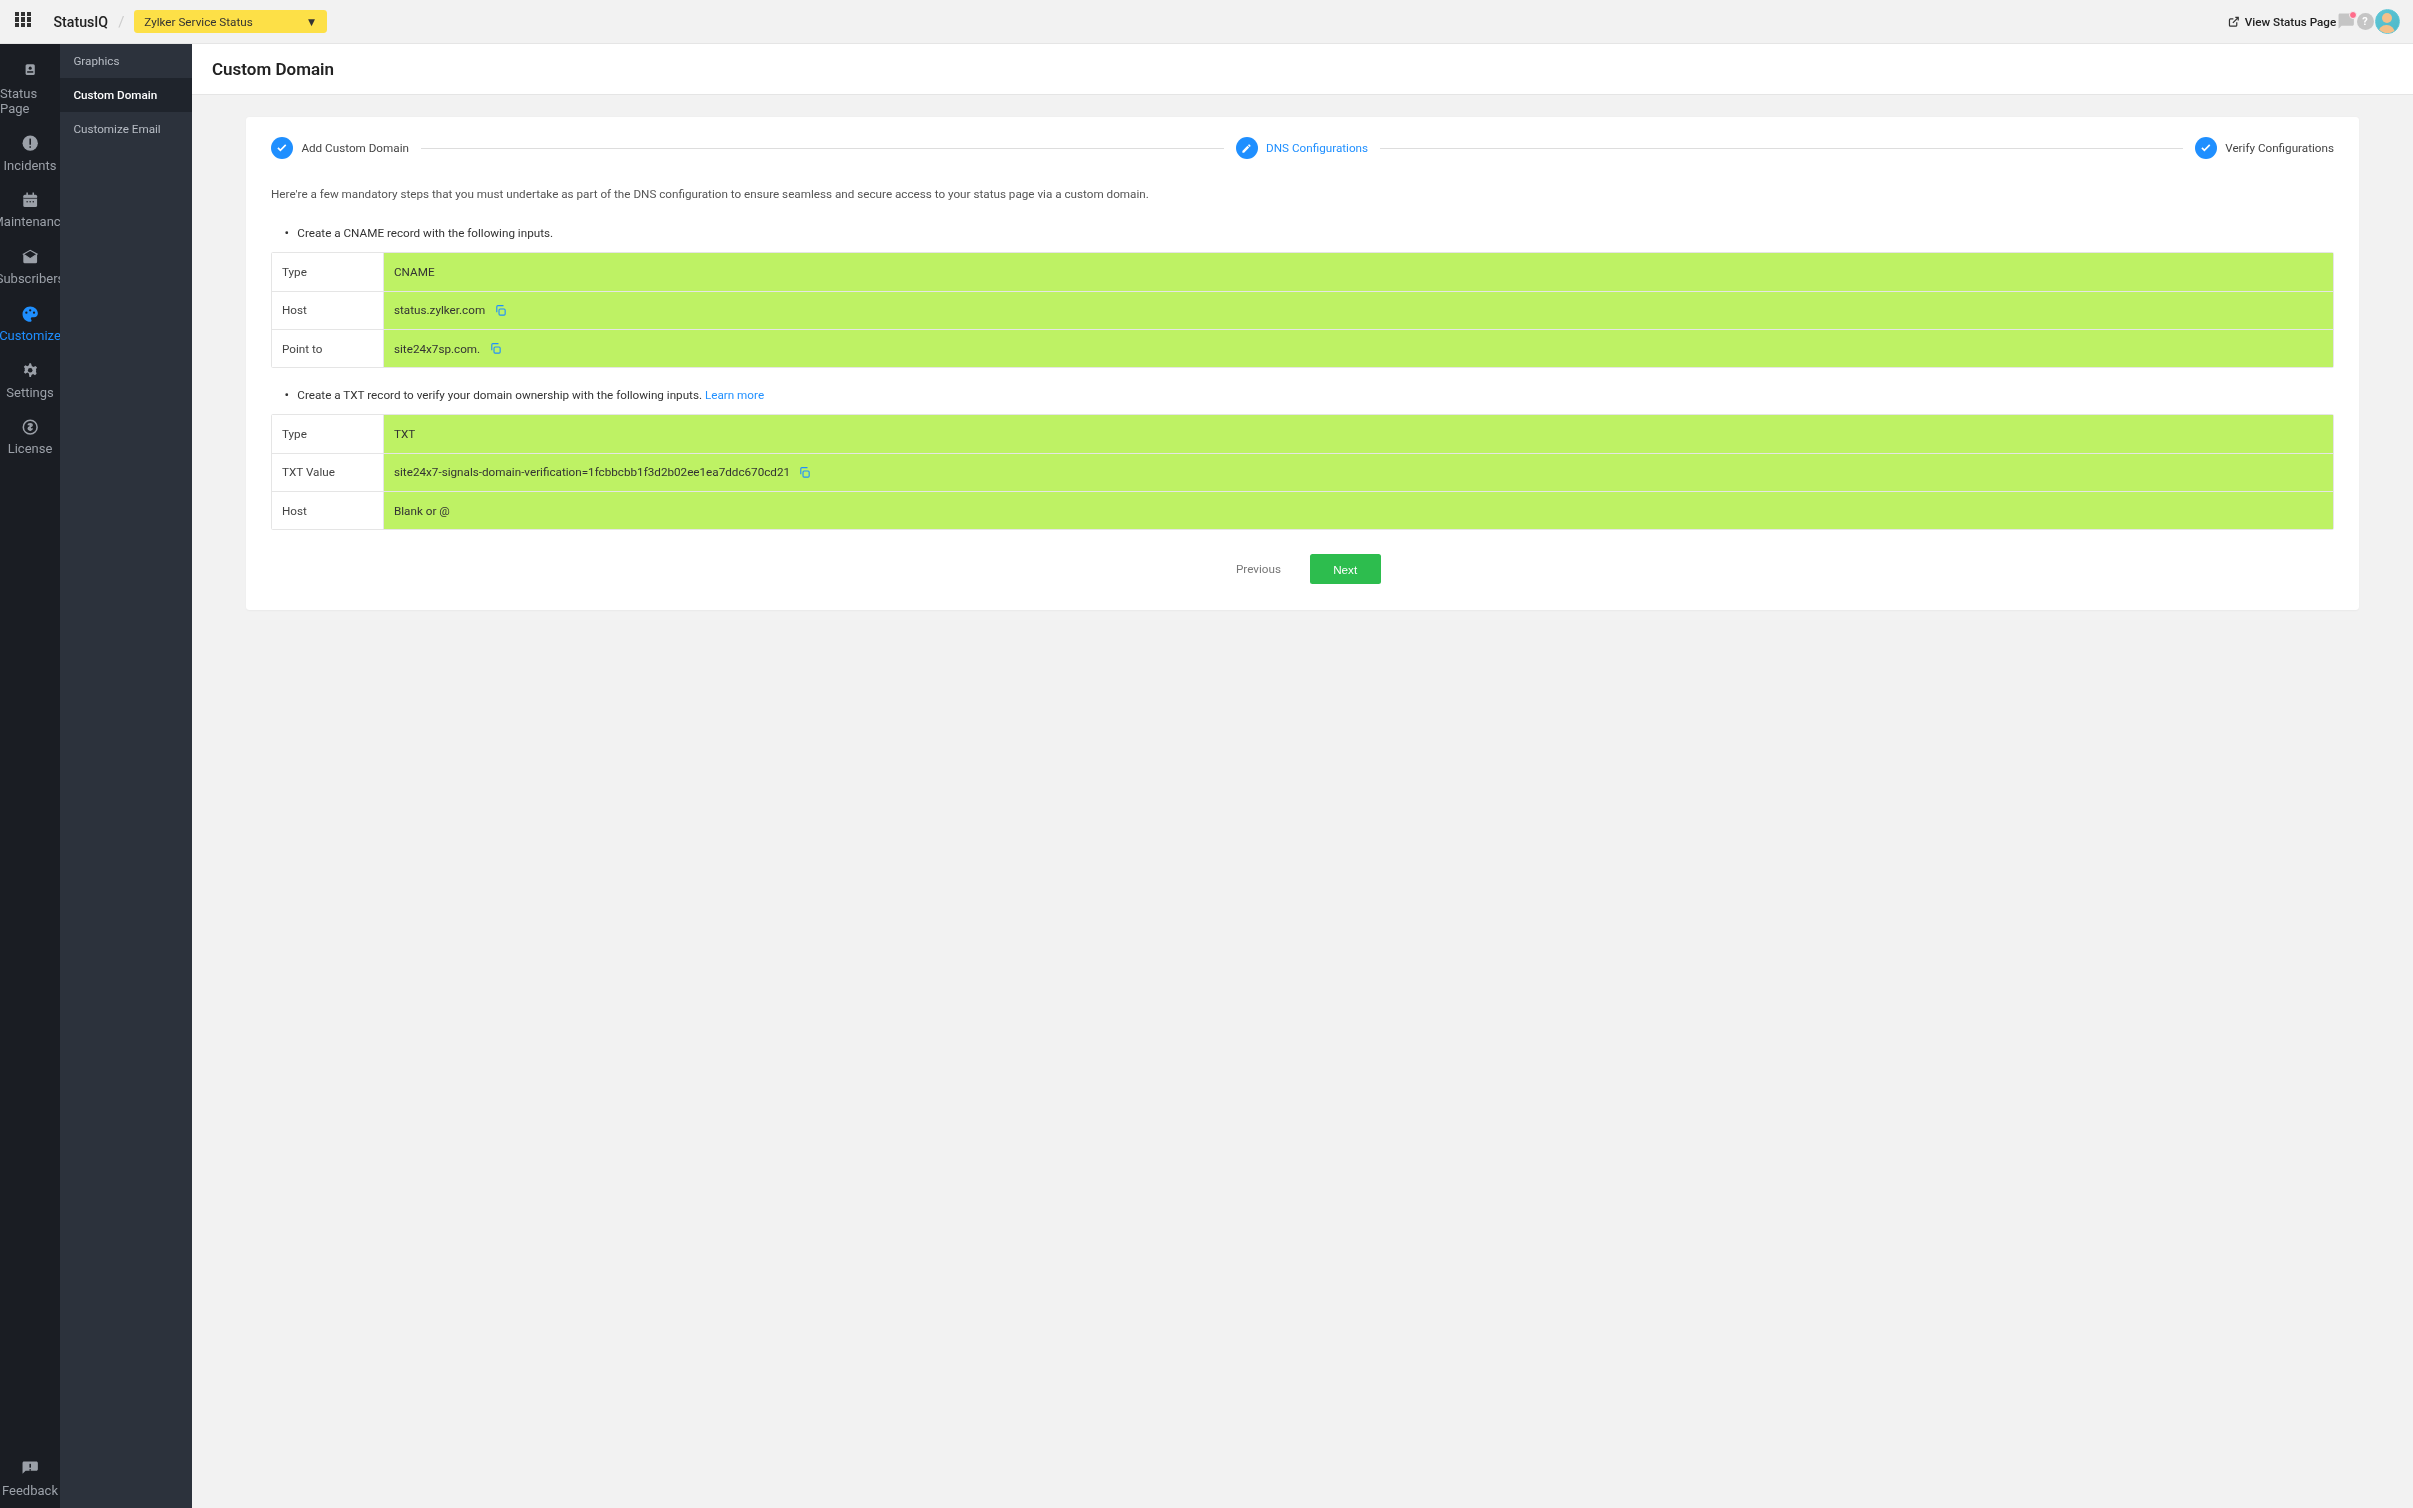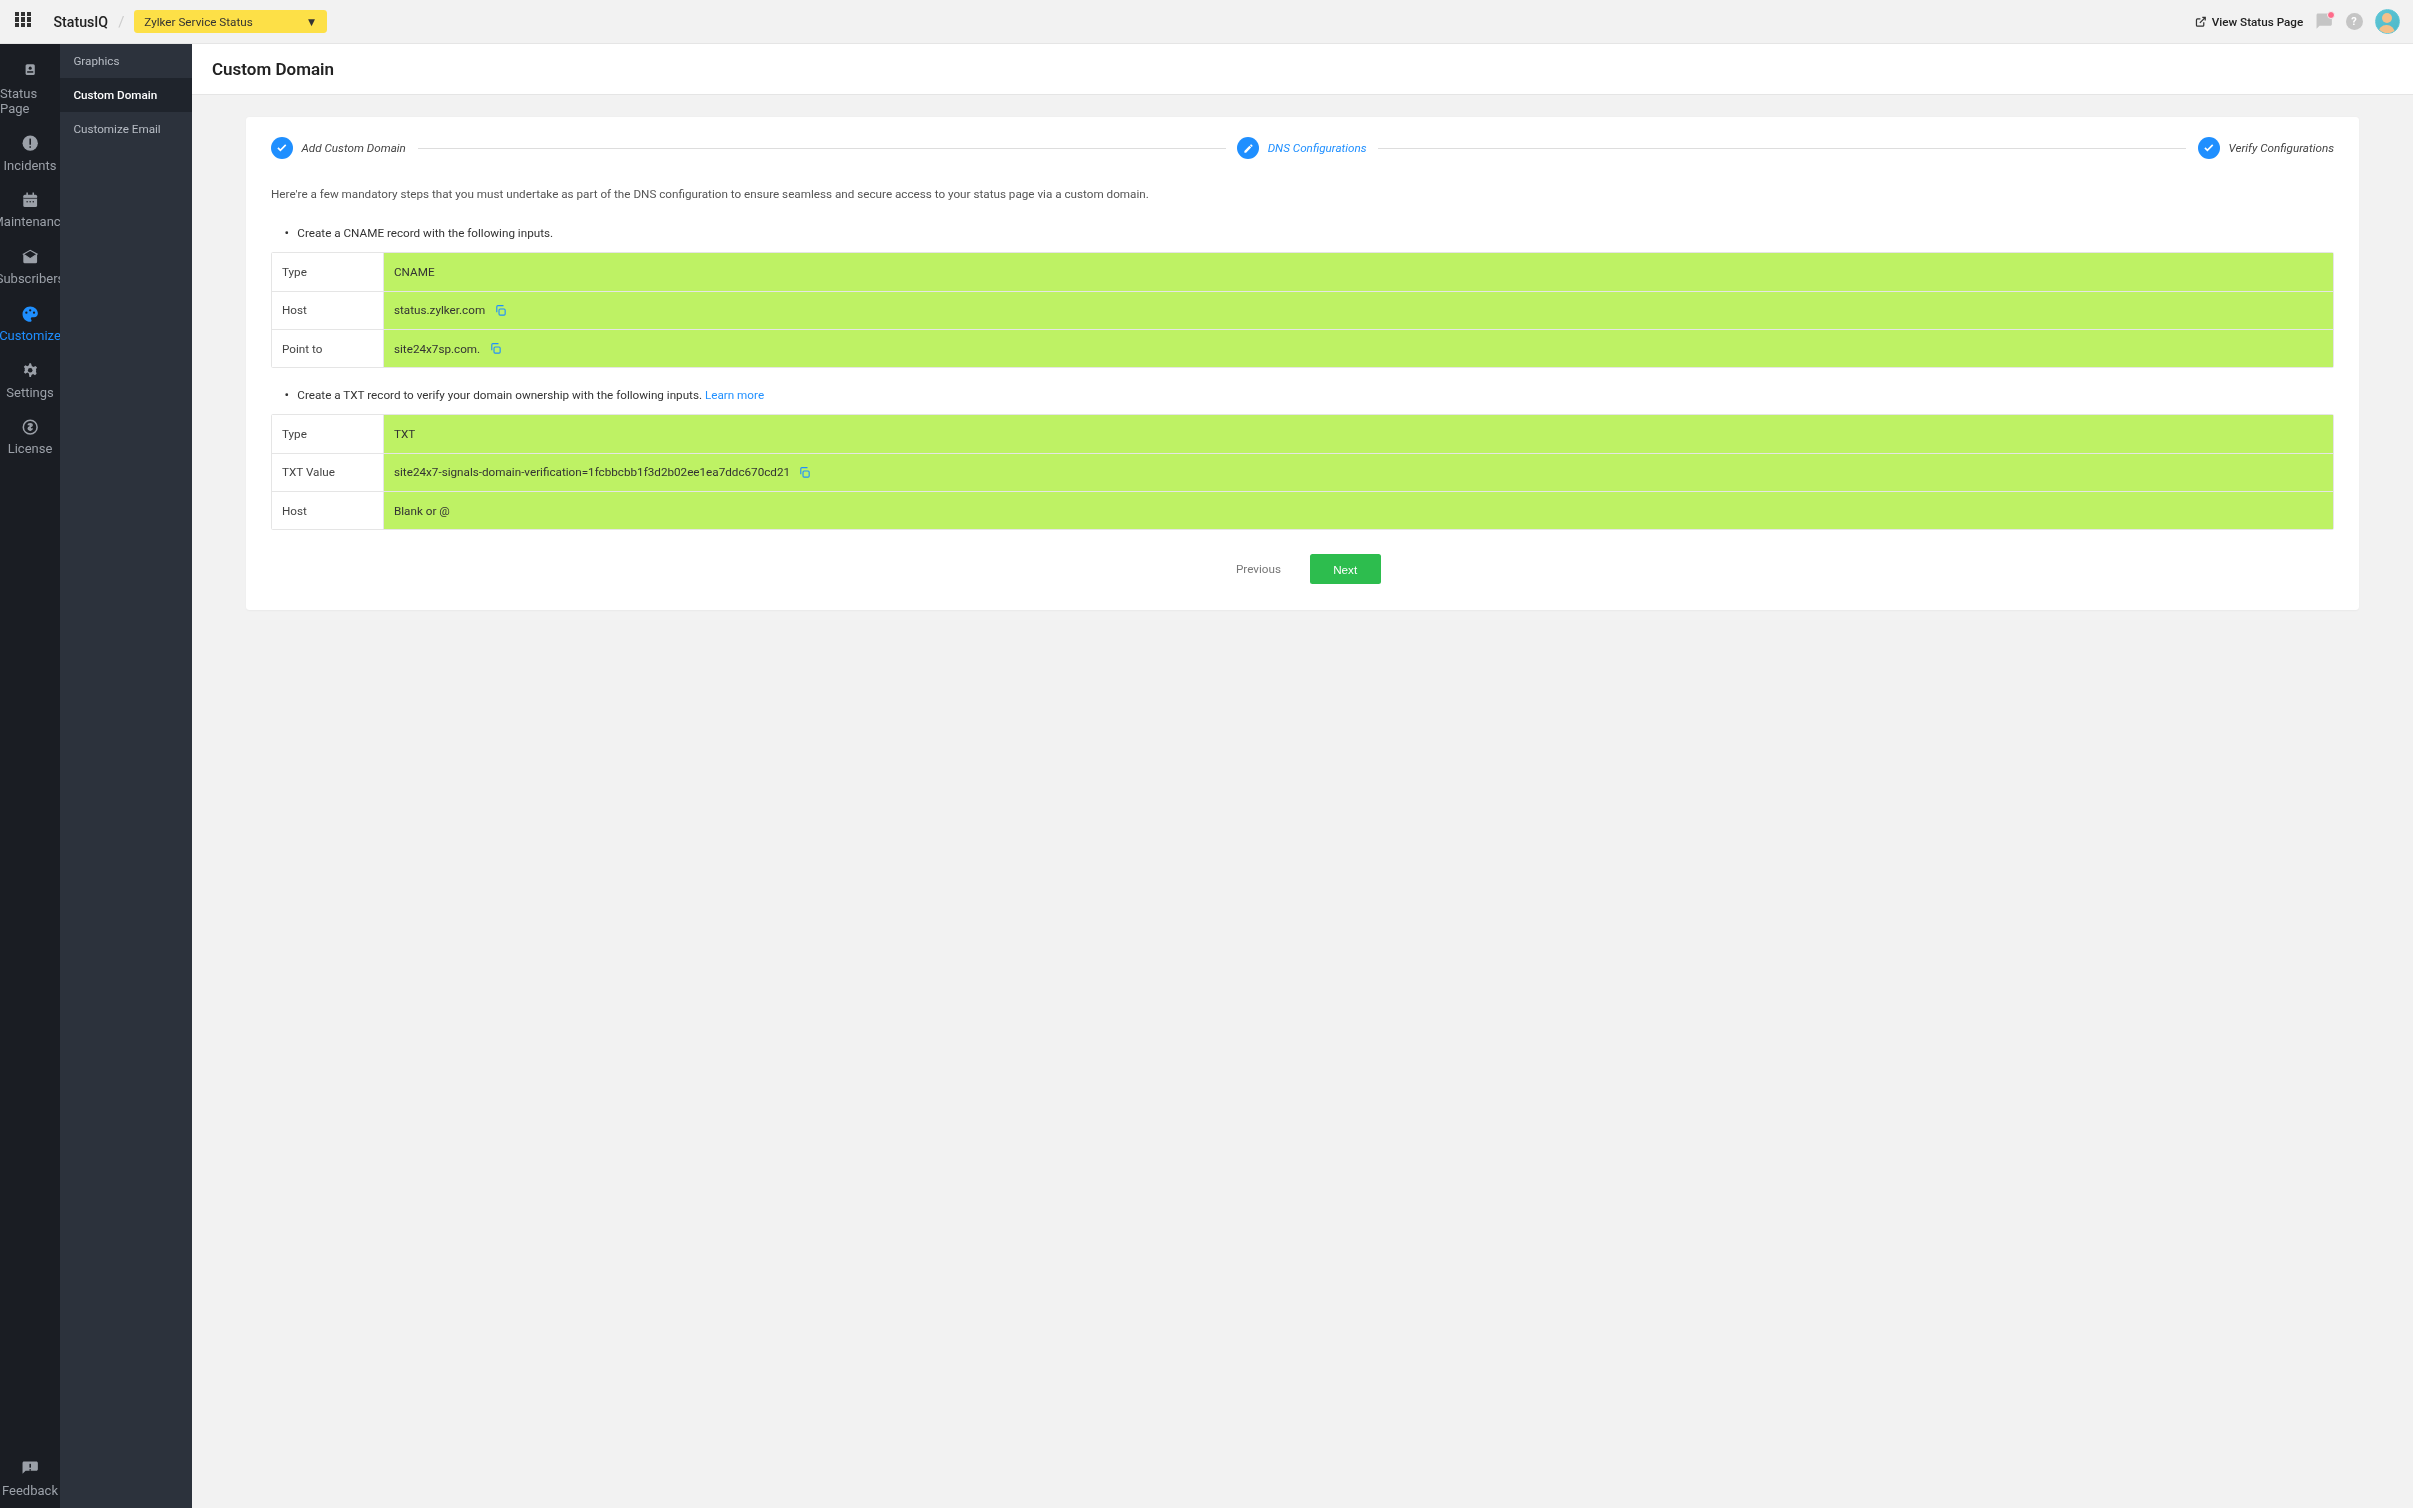--- a/index.html
+++ b/index.html
@@ -8,21 +8,21 @@
 
 
 .topbar { height: 44px; background: #f2f2f2; border-bottom: 0.8px solid #e5e5e5; display: flex; align-items: center; padding: 0 8.4px; }
 .apps-icon { width: 20px; height: 20px; display: grid; grid-template-columns: repeat(3, 4.2px); grid-template-rows: repeat(3, 4.2px); gap: 1.7px; cursor: pointer; margin-left: 6.7px; }
 .apps-icon span { background: #333; width: 4.2px; height: 4.2px; }
 .brand { font-size: 14.2px; font-weight: 500; color: #222; margin-left: 18.4px; }
 .slash { color: #ccc; margin: 0 10px; font-size: 15px; }
 .page-select { background: #fde047; border-radius: 3.4px; height: 23.5px; display: flex; align-items: center; padding: 0 10px; min-width: 193px; justify-content: space-between; cursor: pointer; text-align: center; }
 .page-select span { font-size: 11.7px; color: #333; }
 .chev { font-size: 8.4px; color: #555; }
-.top-right { margin-left: auto; display: flex; align-items: center; gap: 12px; }
+.top-right { margin-left: auto; display: flex; align-items: center; gap: 1px; }
 .view-link { display: flex; align-items: center; gap: 5px; color: #222; font-weight: 500; cursor: pointer; }
 .notif { position: relative; width: 18.4px; height: 18.4px; cursor: pointer; }
 .notif svg { width: 18.4px; height: 18.4px; }
 .dot { position: absolute; top: -1.7px; right: -1.7px; width: 8.4px; height: 8.4px; background: #ff6b8a; border-radius: 50%; border: 0.8px solid #f2f2f2; }
 .help { width: 17px; height: 17px; border-radius: 50%; background: #c5c5c5; color: #fff; display: flex; align-items: center; justify-content: center; font-size: 11px; font-weight: bold; cursor: pointer; }
 .avatar { width: 25px; height: 25px; border-radius: 50%; background: linear-gradient(135deg, #5ec6d6 0%, #4db8c8 100%); border: 1.7px solid #5ec6d6; position: relative; cursor: pointer; overflow: hidden; margin-right: 5px; }
 .avatar::before { content: ''; position: absolute; width: 10px; height: 10px; background: #f4c08a; border-radius: 50%; top: 3.4px; left: 5.9px; }
 .avatar::after { content: ''; position: absolute; width: 17px; height: 10px; background: #f4c08a; border-radius: 8.4px 8.4px 0 0; bottom: -1.7px; left: 2.5px; }
 
 
@@ -44,21 +44,21 @@
 
 .main { flex: 1; display: flex; flex-direction: column; background: #f2f2f2; overflow: auto; }
 .main-header { background: #fff; padding: 15px 20px; border-bottom: 0.8px solid #e5e5e5; }
 .main-header h1 { font-size: 17px; font-weight: 600; color: #222; }
 .content { padding: 22px 54px; }
 .content h2 { font-size: 16px; font-weight: 600; color: #222; margin-bottom: 18.4px; }
 .card { background: #fff; border-radius: 3.4px; padding: 20px 25px 25px; box-shadow: 0 0.8px 1.7px rgba(0,0,0,0.04); }
 
 
 .stepper { display: flex; align-items: center; margin-bottom: 23.5px; }
-.step { display: flex; align-items: center; gap: 8.4px; font-style: italic; }
+.step { display: flex; align-items: center; gap: 8.4px; }
 .step-circle { width: 22px; height: 22px; border-radius: 50%; background: #1f8fff; display: flex; align-items: center; justify-content: center; }
 .step-label { font-size: 11.7px; color: #444; }
 .step.active .step-label { color: #1f8fff; }
 .step-line { flex: 1; height: 0.8px; background: #ddd; margin: 0 11.7px; }
 
 .intro { color: #555; line-height: 1.9; margin-bottom: 20px; }
 .bullet-block { margin-bottom: 18.4px; }
 .bullet { display: flex; gap: 8.4px; color: #333; margin-bottom: 10px; padding-left: 13.4px; }
 .bullet::before { content: '•'; color: #333; font-size: 13.4px; }
 .bullet .text { flex: 1; line-height: 1.5; }

